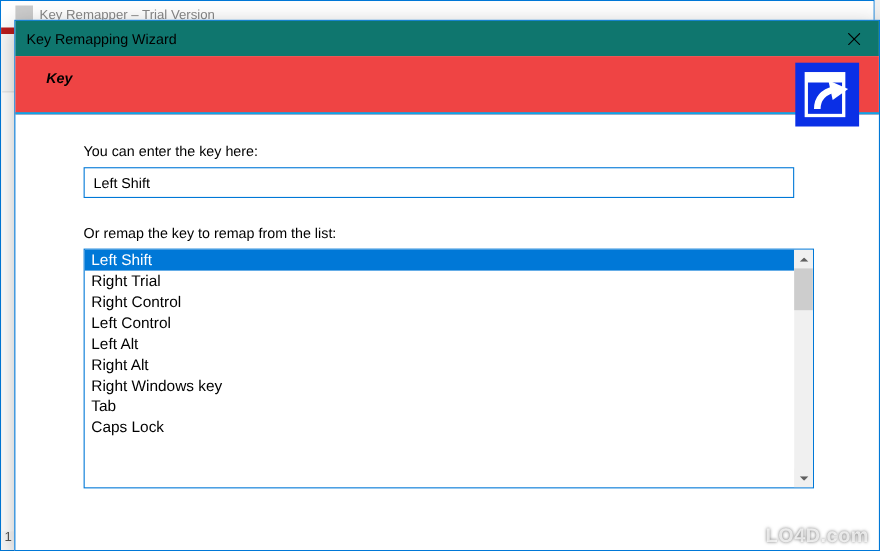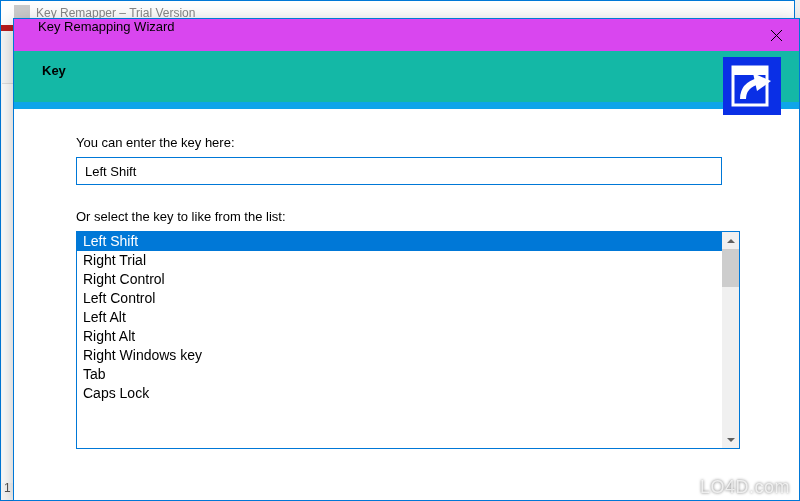--- a/index.html
+++ b/index.html
@@ -65,45 +65,47 @@
       left: 13px;
       top: 18px;
       width: 787px;
       height: 483px;
       background: #fff;
       border: 1px solid #0078d7;
       box-shadow: 0 5px 20px rgba(0,0,0,0.25);
     }
     .wizard-titlebar {
       height: 32px;
-      background: #d946ef;
-      display: flex;
-      padding-left: 24px;
+      background: #0f766e;
+      display: flex;
+      align-items: center;
+      padding-left: 10px;
       position: relative;
     }
     .wizard-title {
       font-size: 13px;
       color: #000;
     }
     .wizard-close {
       position: absolute;
       right: 0; top: 0;
       width: 46px; height: 32px;
       display: flex;
       align-items: center;
       justify-content: center;
       cursor: pointer;
     }
     .wizard-close svg { stroke: #000; stroke-width: 1; }
 
     .wizard-header {
       padding: 12px 22px 18px 28px;
-      background: #14b8a6;
-      border-bottom: 7px solid #0ea5e9;
+      background: #ef4444;
+      border-bottom: 2px solid #0ea5e9;
       position: relative;
+      font-style: italic;
     }
     .wizard-header-title {
       font-weight: bold;
       font-size: 13px;
       margin-bottom: 6px;
     }
     .wizard-header-sub {
       font-size: 13px;
       padding-left: 26px;
     }
@@ -194,21 +196,21 @@
       background: #cdcdcd;
     }
 
     .watermark {
       position: absolute;
       right: 10px;
       bottom: 3px;
       color: rgba(255,255,255,0.75);
       font-family: Arial, sans-serif;
       font-size: 18px;
-      font-weight: normal;
+      font-weight: bold;
       letter-spacing: 0.5px;
       display: flex;
       align-items: center;
       gap: 4px;
       text-shadow: 0 0 3px rgba(0,0,0,0.6);
       flex-direction: column;
     }
     .watermark-icon {
       width: 18px; height: 18px;
       border: 2px solid rgba(255,255,255,0.75);
@@ -250,21 +252,21 @@
         <rect x="4" y="4" width="34" height="8" fill="#fff"></rect>
         <path d="M 14 36 Q 14 22 30 18" fill="none" stroke="#fff" stroke-width="6"></path>
         <polygon points="24,10 42,18 28,28" fill="#fff"></polygon>
       </svg>
     </div>
   </div>
 
   <div class="wizard-body">
     <div class="field-label">You can enter the key here:</div>
     <input class="key-input" type="text" value="Left Shift" style="">
-    <div class="list-label field-label">Or select the key to like from the list:</div>
+    <div class="list-label field-label">Or remap the key to remap from the list:</div>
     <div class="list-wrap">
       <div class="list-items" id="list-items">
           <div class="list-item selected">Left Shift</div>
           <div class="list-item">Right Trial</div>
           <div class="list-item">Right Control</div>
           <div class="list-item">Left Control</div>
           <div class="list-item">Left Alt</div>
           <div class="list-item">Right Alt</div>
           <div class="list-item">Right Windows key</div>
           <div class="list-item">Tab</div>

